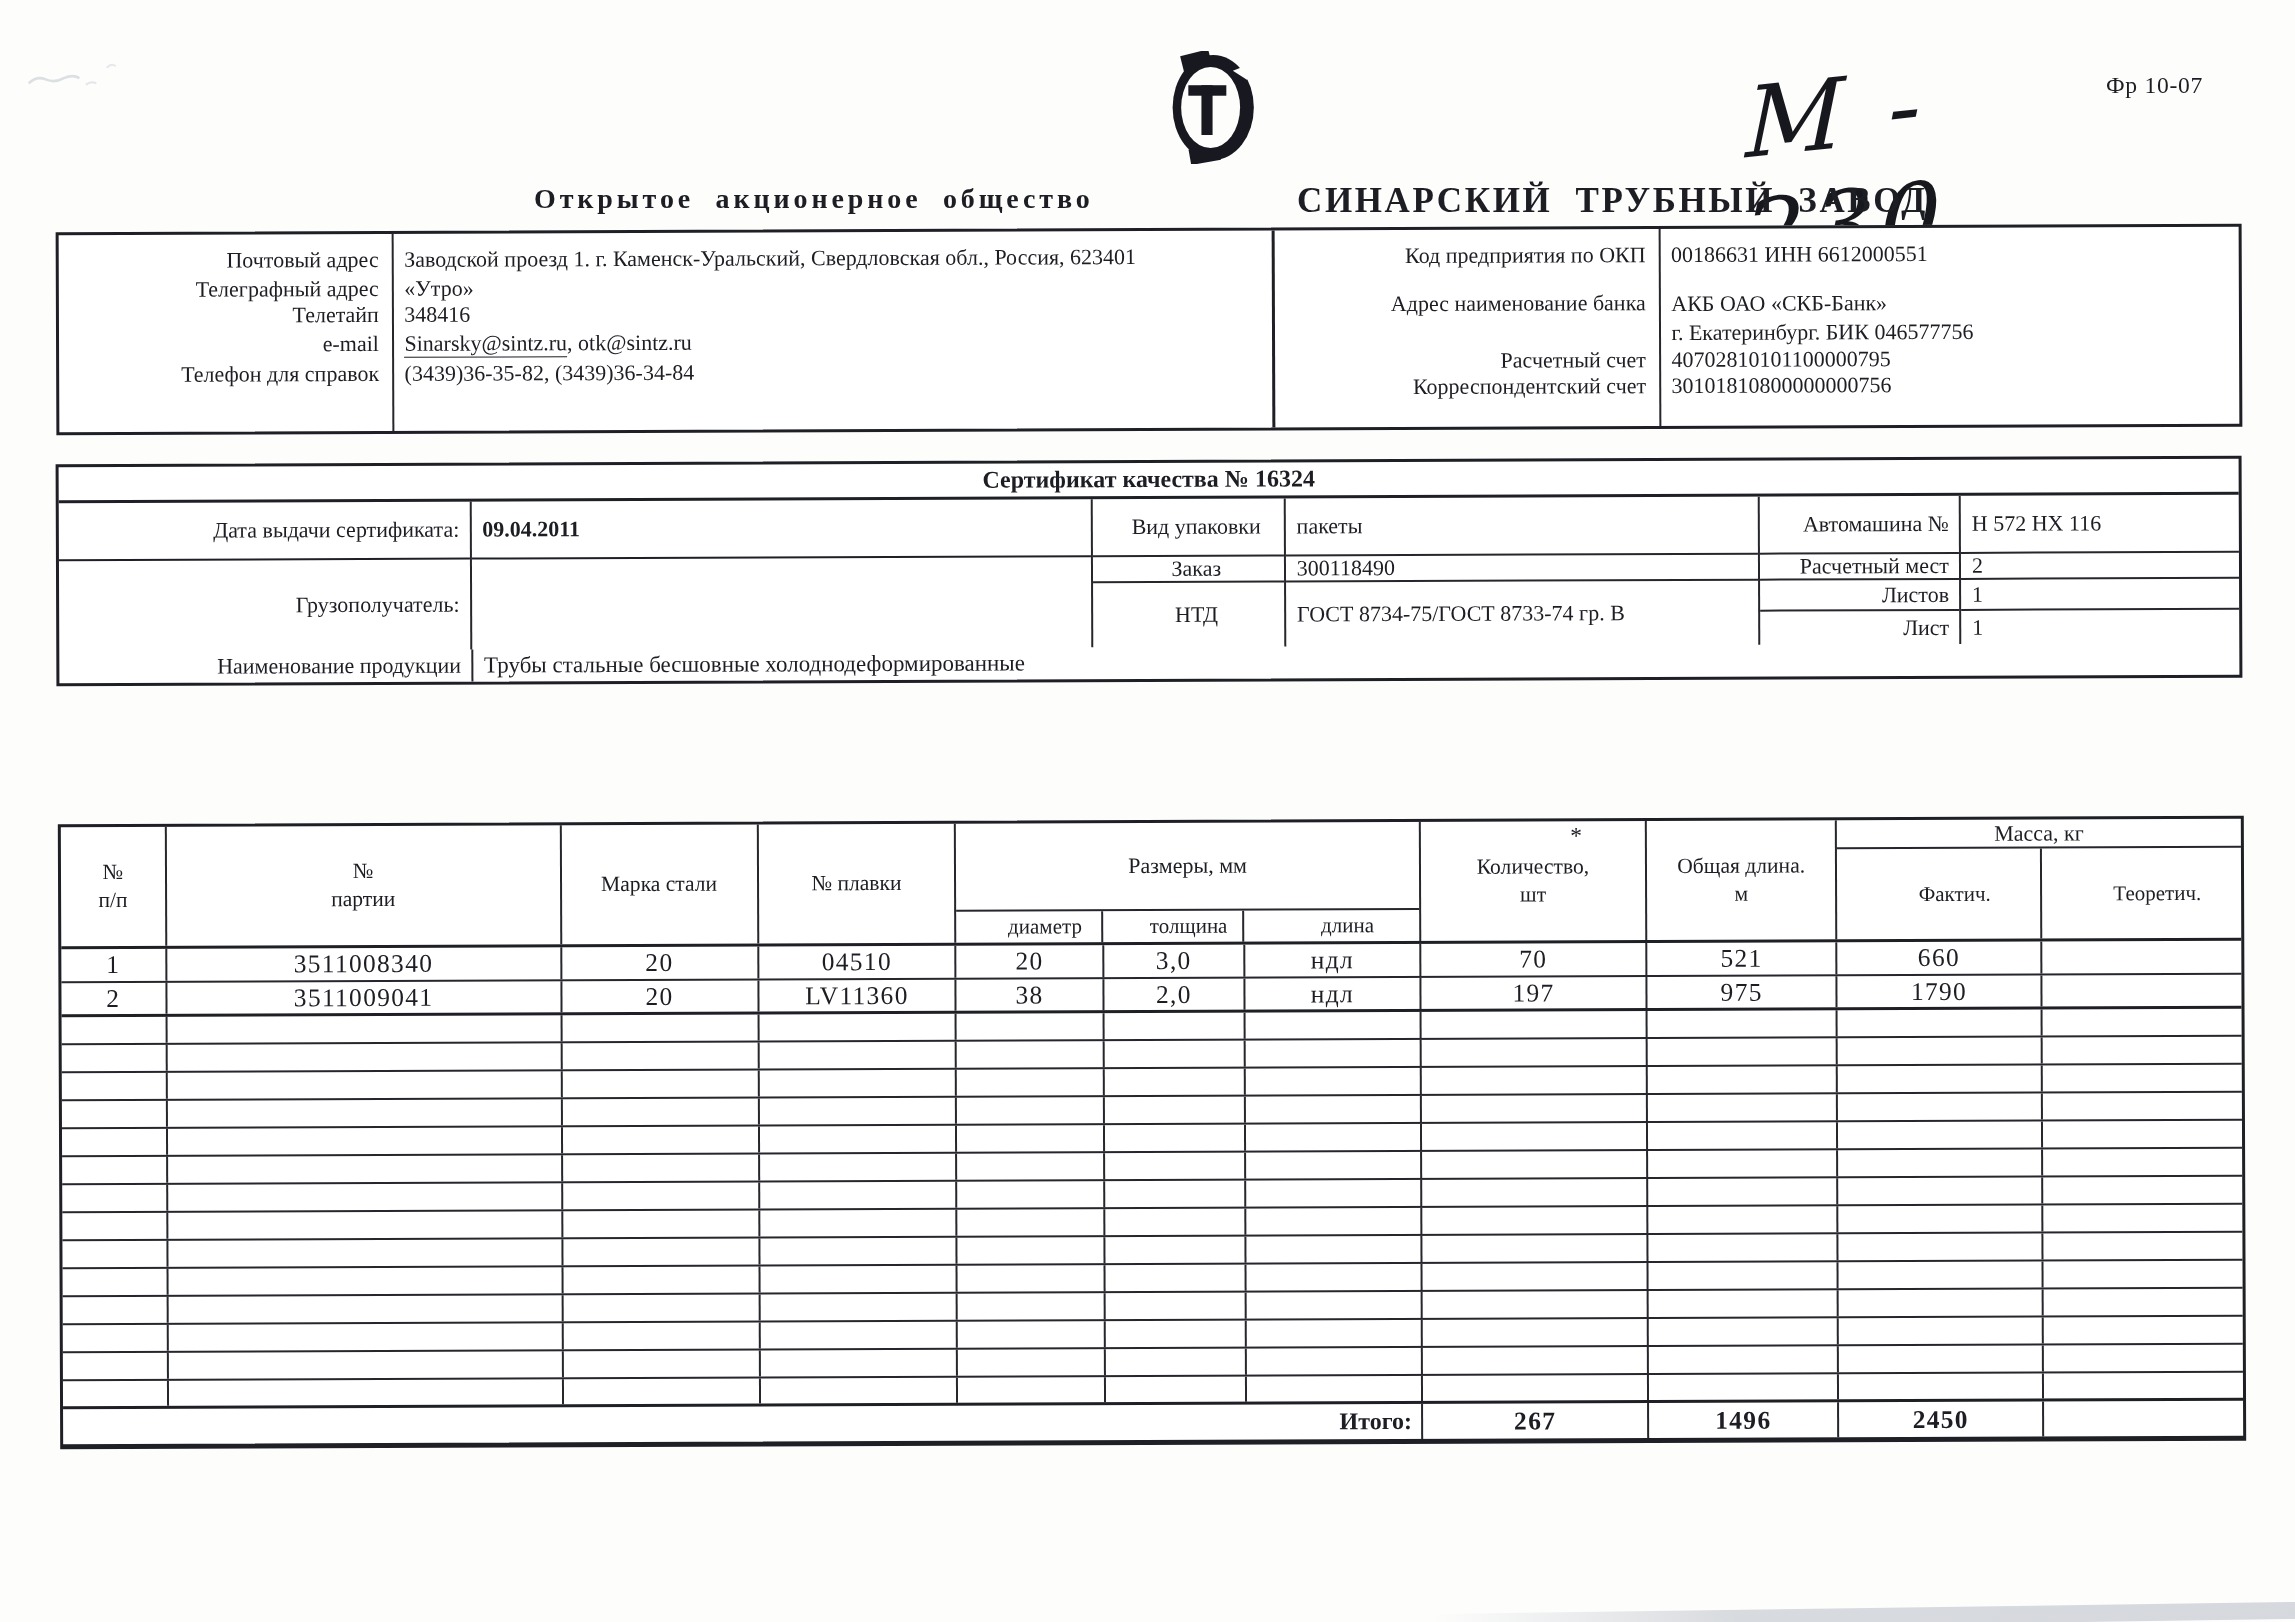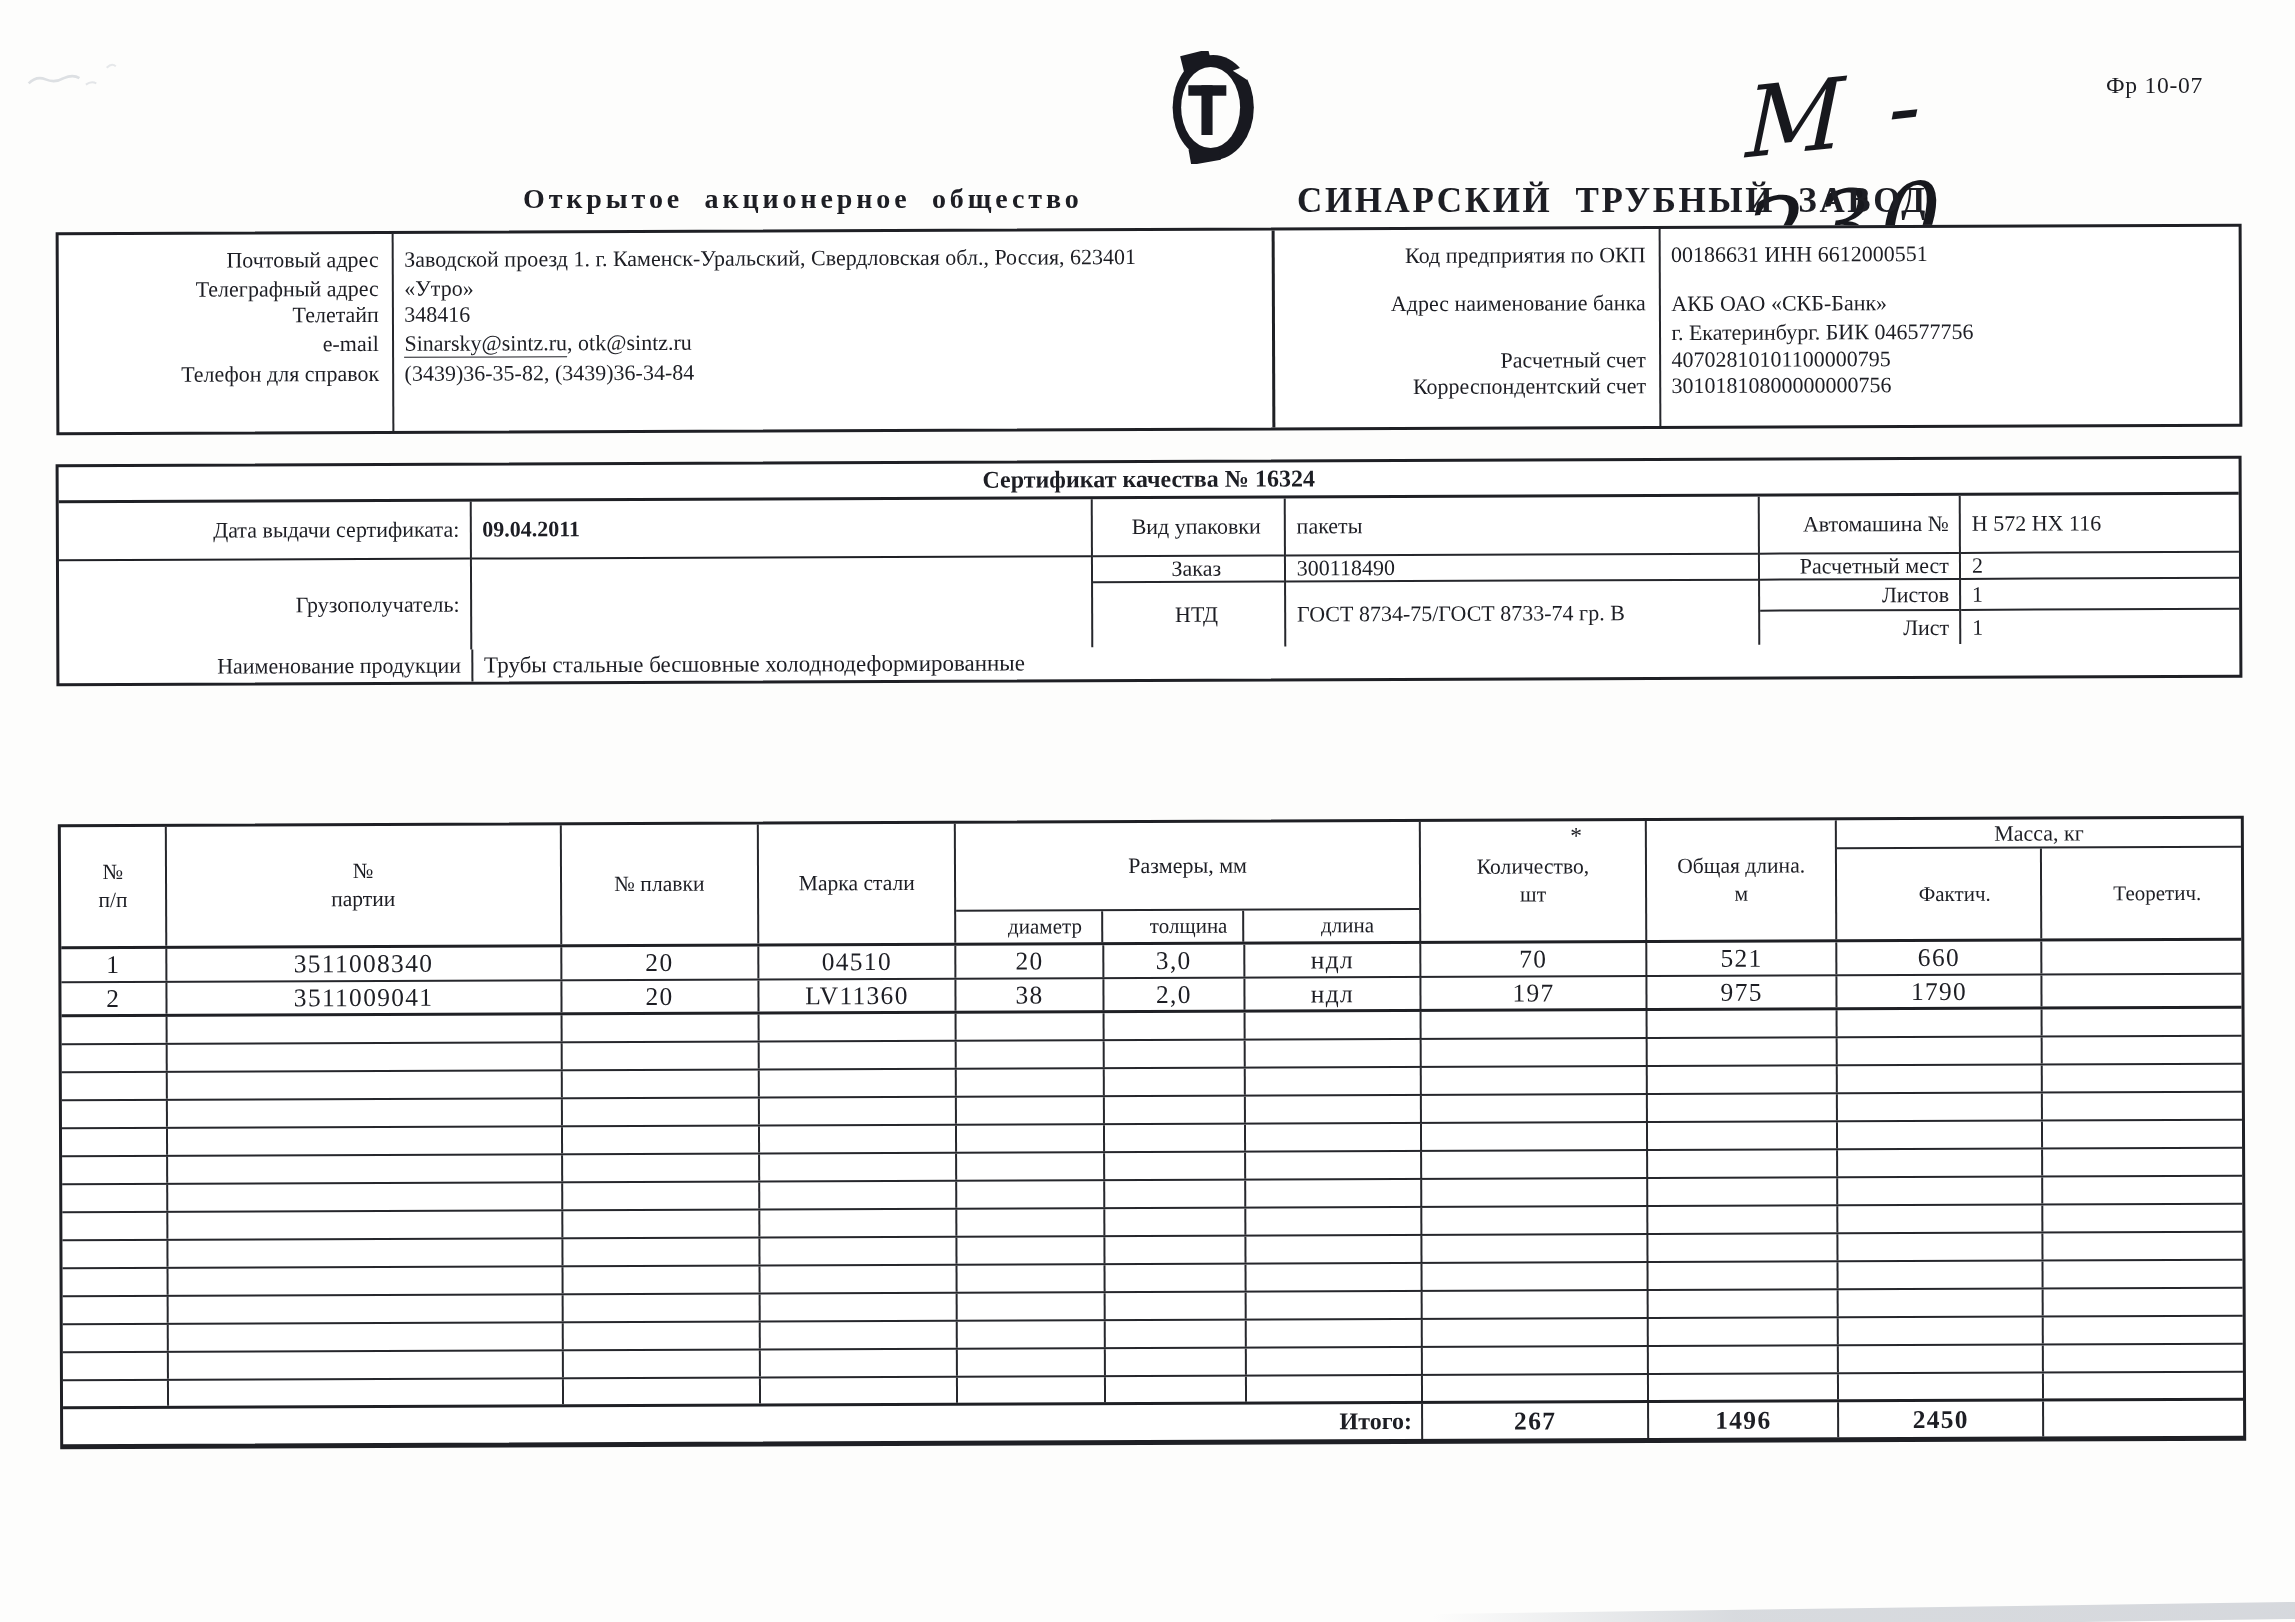--- a/index.html
+++ b/index.html
@@ -16,21 +16,21 @@
   .squiggle{position:absolute;left:23px;top:56px;opacity:.7;}
   .logo{position:absolute;left:1170px;top:51px;width:93px;height:113px;}
   .handwritten{
     position:absolute;left:1744px;top:51px;width:314px;
     font-family:"DejaVu Serif",serif;font-style:italic;font-weight:400;
     font-size:97px;letter-spacing:6.5px;color:#17181d;
     transform:rotate(-6deg) skewX(-7deg);
   }
   .form-code{position:absolute;left:2106px;top:72px;font-size:23.6px;letter-spacing:0.7px;}
   .org-type{
-    position:absolute;left:523px;top:183px;font-size:28px;font-weight:bold;
+    position:absolute;left:534px;top:183px;font-size:28px;font-weight:bold;
     letter-spacing:3.9px;word-spacing:10.5px;
   }
   .org-name{
     position:absolute;left:1297px;top:181px;font-size:35px;font-weight:bold;
     letter-spacing:2.6px;word-spacing:11.8px;
   }
 
   .tilt{transform:rotate(-0.22deg);}
 
   
@@ -248,22 +248,22 @@
       <div class="vc">Трубы  стальные бесшовные холоднодеформированные</div>
     </div>
   </div>
 
   <div class="main-table tilt">
     <div class="thead">
       <div class="th c1">№
 п/п</div>
       <div class="th c2">№
 партии</div>
+      <div class="th c3">Марка стали</div>
       <div class="th c4">№ плавки</div>
-      <div class="th c3">Марка стали</div>
       <div class="thgroup sizes-group">
         <div class="group-top">Размеры, мм</div>
         <div class="group-cells">
           <div class="gc" style="width:31.75%;">диаметр</div>
           <div class="gc" style="width:30.35%;">толщина</div>
           <div class="gc" style="width:37.9%;">длина</div>
         </div>
       </div>
       <div class="th c8 relative"><span class="star">*</span><span>Количество,
 шт</span></div>

